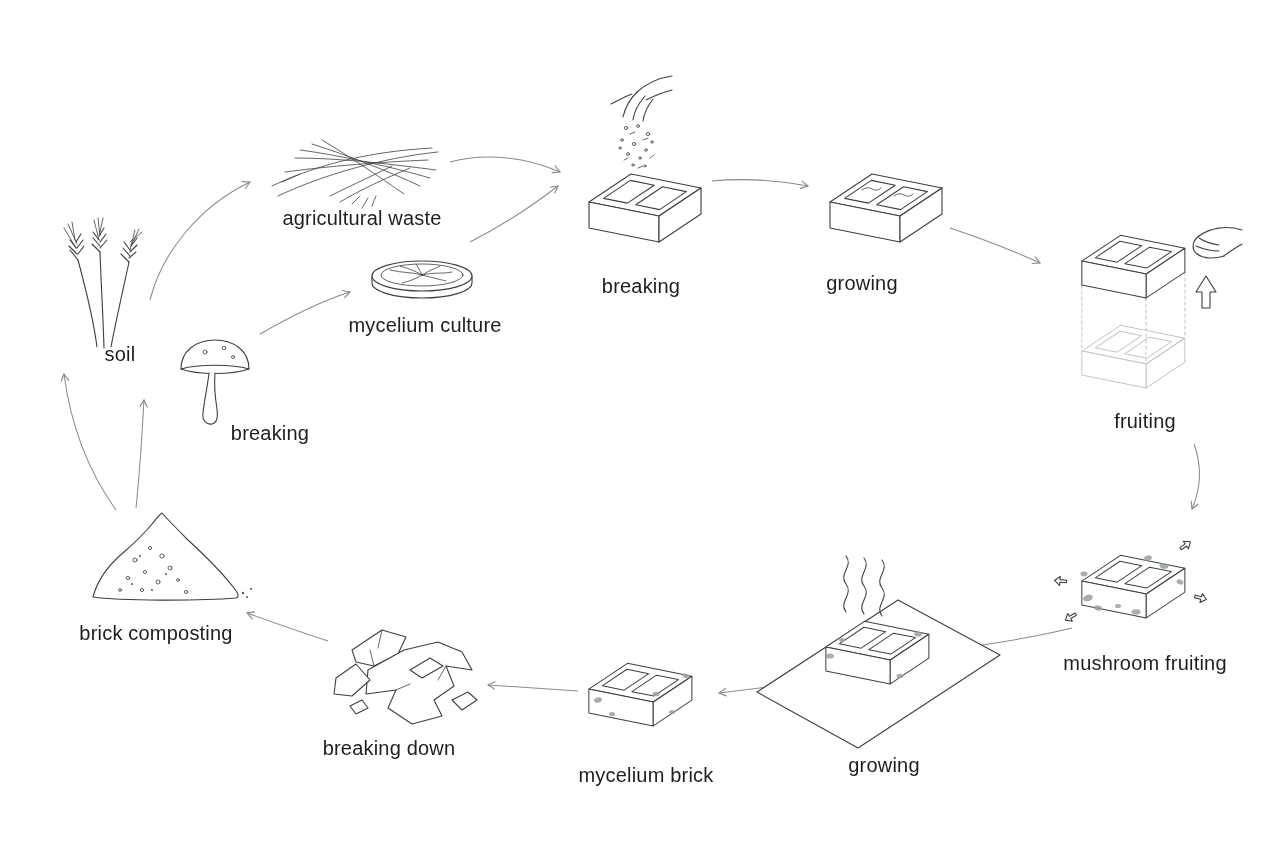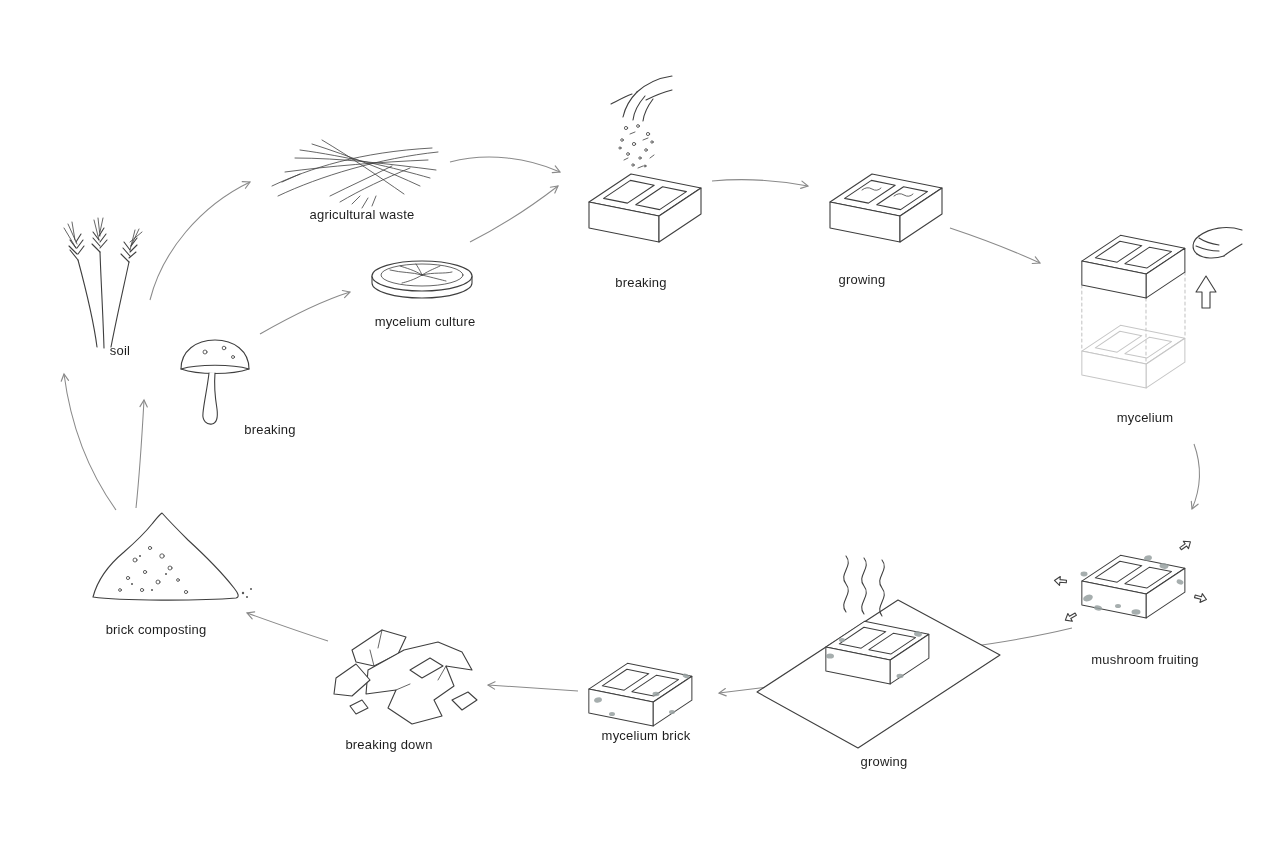--- a/index.html
+++ b/index.html
@@ -4,21 +4,21 @@
 <style>
   html,body{margin:0;padding:0;background:#fff;}
   .canvas{
     position:relative;width:1280px;height:858px;overflow:hidden;
     background:var(--c-bg,#fff);
     font-family:"Liberation Sans", sans-serif;
   }
   .canvas svg{position:absolute;left:0;top:0;}
   .label{
     position:absolute;transform:translateX(-50%);
-    font-size:13px;line-height:1;color:var(--c-label,#1e1e1e);
+    font-size:20px;line-height:1;color:var(--c-label,#1e1e1e);
     white-space:nowrap;letter-spacing:.2px;text-align:center;
   }
   .s-main{stroke:var(--c-main,#3f3f3f);stroke-width:1.1;stroke-linecap:round;stroke-linejoin:round;}
   .s-thin{stroke:var(--c-main,#3f3f3f);stroke-width:.8;stroke-linecap:round;stroke-linejoin:round;}
   .s-ghost{stroke:var(--c-ghost,#c6c6c6);stroke-width:1.1;stroke-linecap:round;stroke-linejoin:round;}
   .s-arrow{stroke:var(--c-arrow,#8a8a8a);stroke-width:1.05;fill:none;}
   .dashed{stroke-dasharray:3 3;}
   .f-white{fill:#ffffff;}
   .f-none{fill:none;}
   .f-blob{fill:var(--c-blob,#97a0a0);stroke:none;opacity:.85;}
@@ -246,20 +246,20 @@
       </g>
     </g>
   </svg>
 
   <div class="label" style="left:120px;top:344px">soil</div>
   <div class="label" style="left:362px;top:208px">agricultural waste</div>
   <div class="label" style="left:270px;top:423px">breaking</div>
   <div class="label" style="left:425px;top:315px">mycelium culture</div>
   <div class="label" style="left:641px;top:276px">breaking</div>
   <div class="label" style="left:862px;top:273px">growing</div>
-  <div class="label" style="left:1145px;top:411px">mycelium</div>
+  <div class="label" style="left:1145px;top:411px">fruiting</div>
   <div class="label" style="left:1145px;top:653px">mushroom fruiting</div>
   <div class="label" style="left:884px;top:755px">growing</div>
-  <div class="label" style="left:646px;top:729px">mycelium brick</div>
+  <div class="label" style="left:646px;top:765px">mycelium brick</div>
   <div class="label" style="left:389px;top:738px">breaking down</div>
   <div class="label" style="left:156px;top:623px">brick composting</div>
 
 </div>
 
 </body></html>

